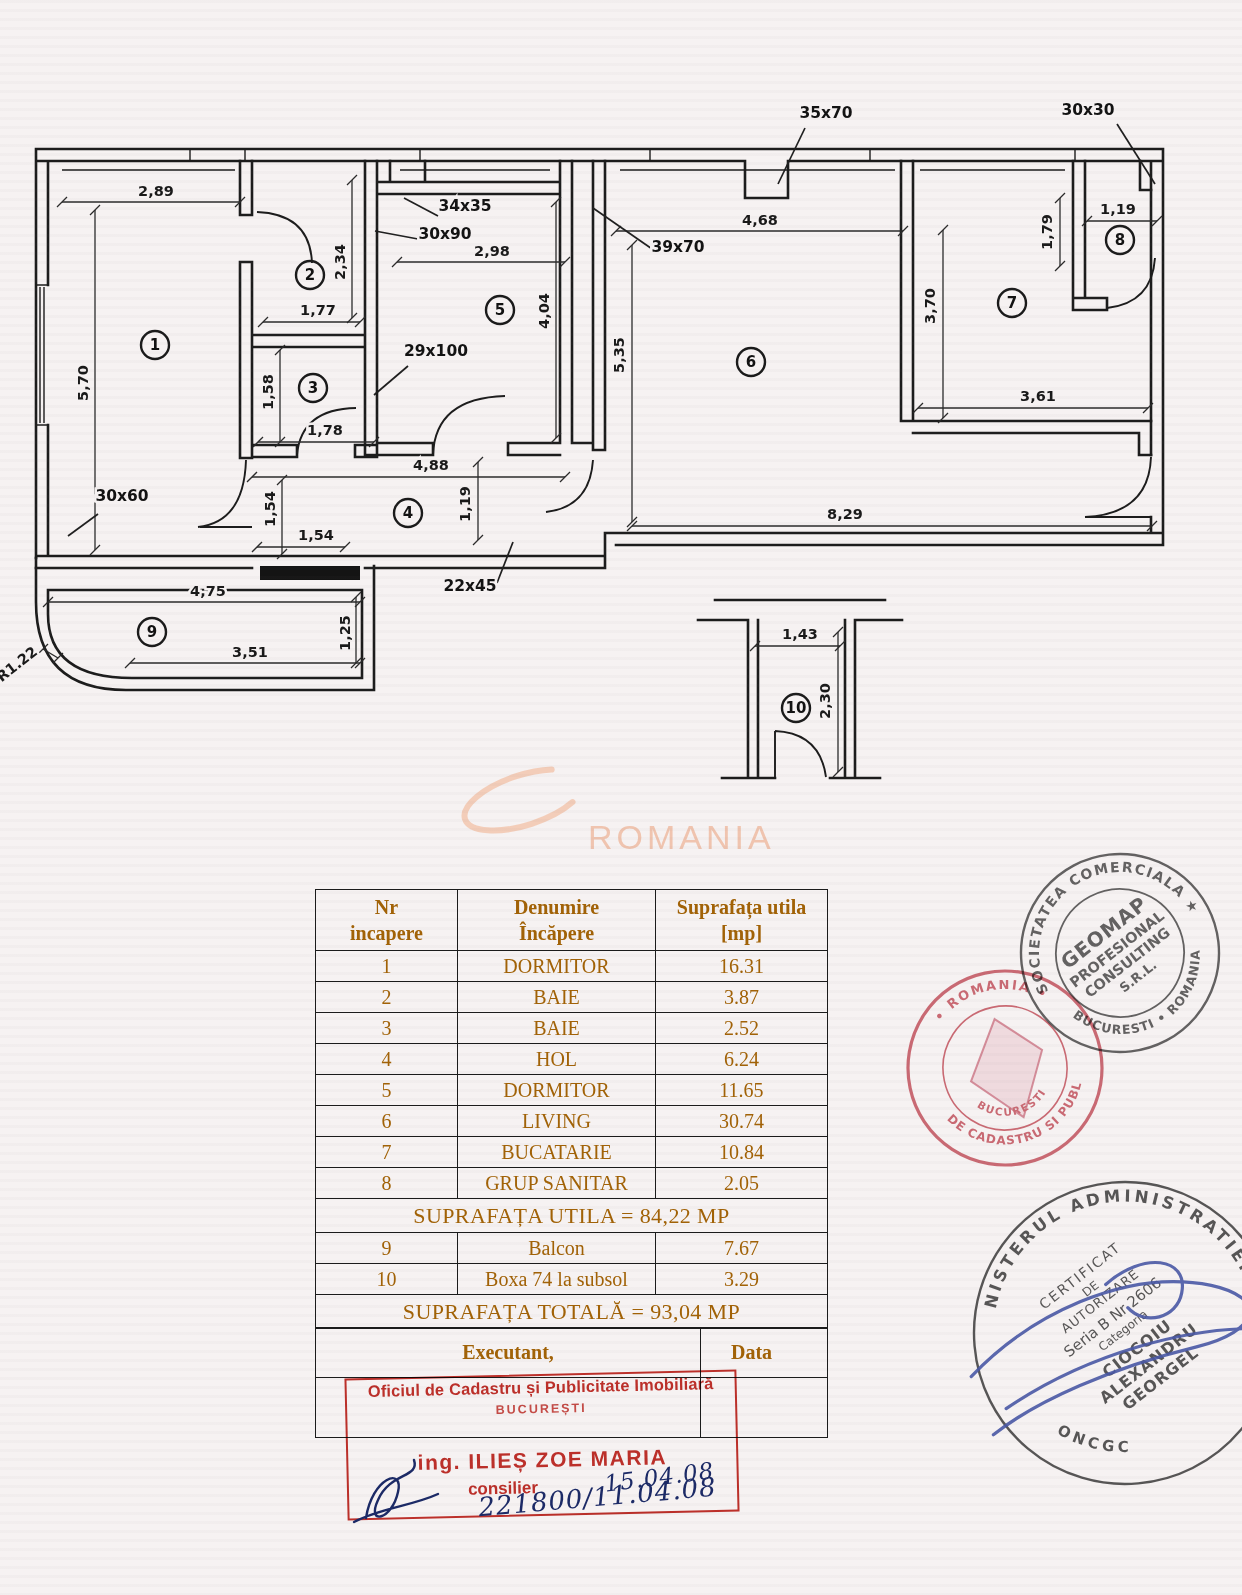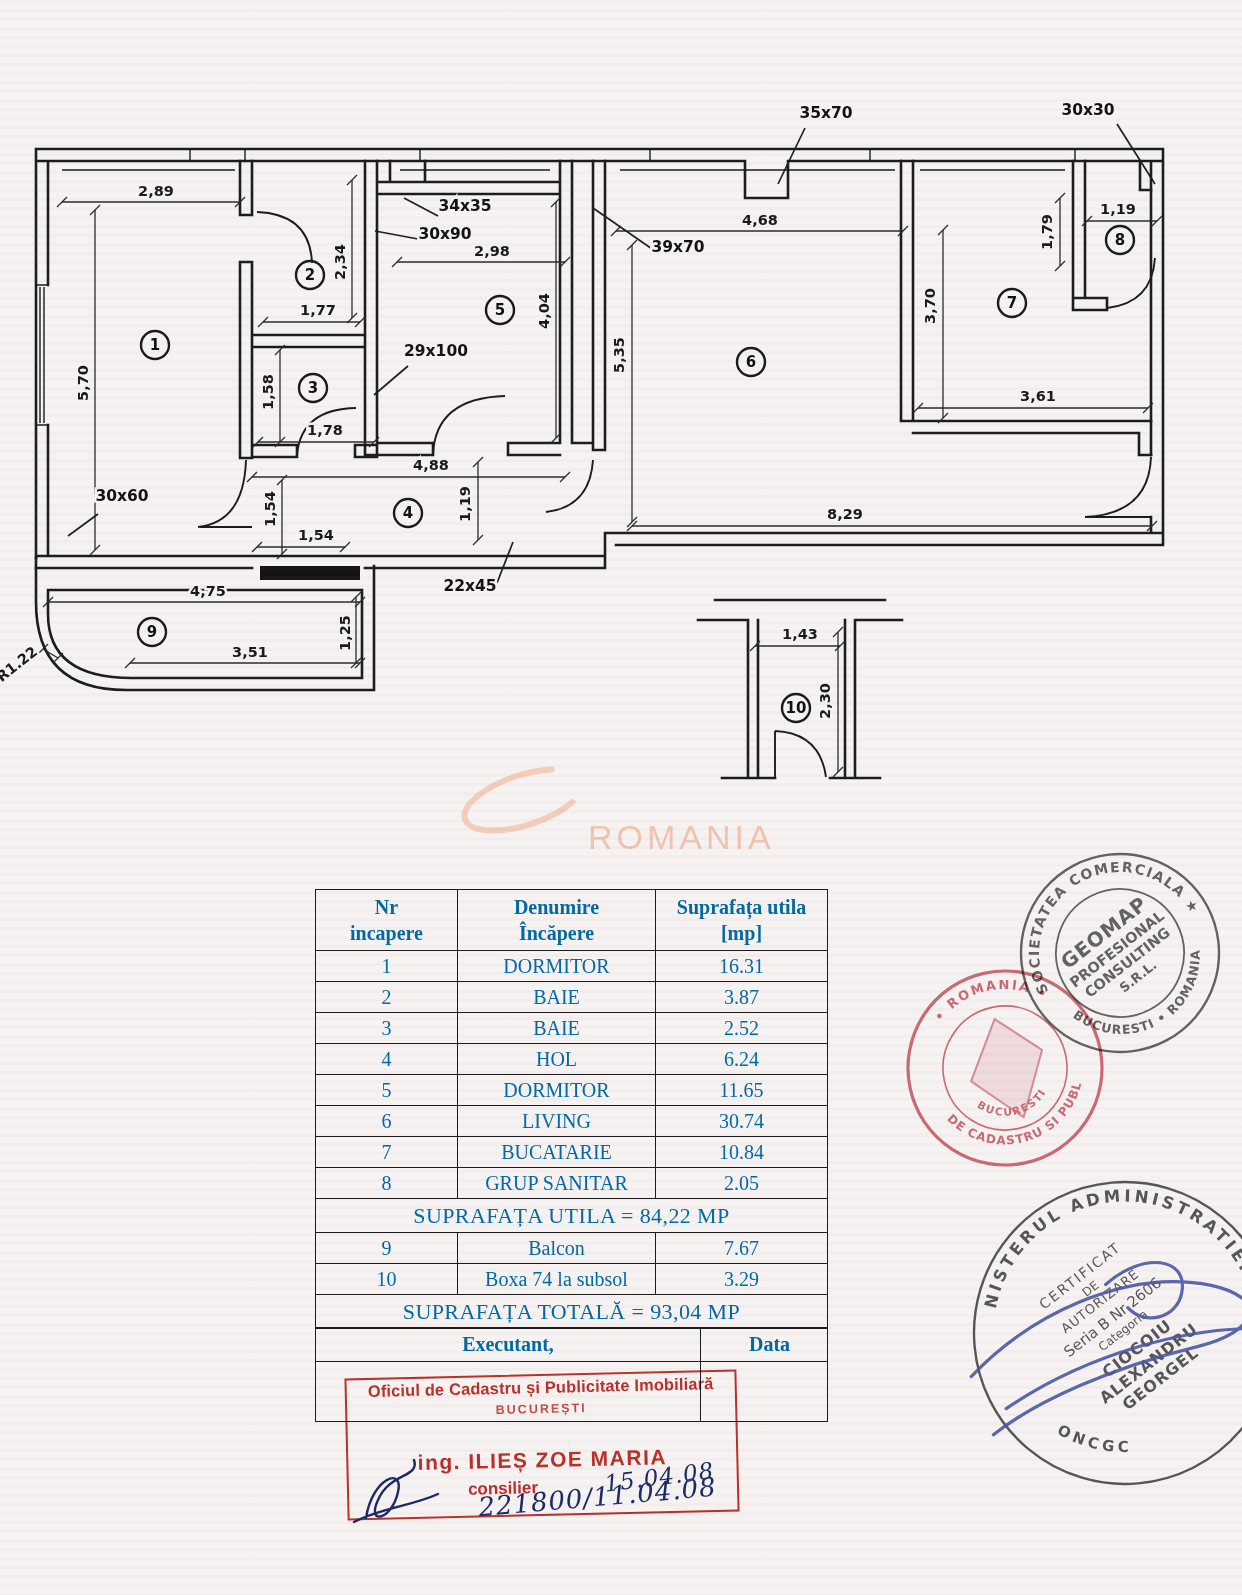--- a/index.html
+++ b/index.html
@@ -21,30 +21,30 @@
   .roomc{fill:none;stroke:#1a1a1a;stroke-width:2.4;}
   .roomn{font:bold 15px "DejaVu Sans",sans-serif;fill:#111;text-anchor:middle;}
   
   .wm-text{position:absolute;left:588px;top:818px;font-family:"Liberation Sans",sans-serif;
            font-size:34px;letter-spacing:4px;color:#efbda4;opacity:.85;}
   .wm-swoosh{position:absolute;left:452px;top:752px;}
   
   .tblwrap{position:absolute;left:315px;top:889px;width:512px;z-index:1;}
   table{border-collapse:collapse;width:512px;table-layout:fixed;}
   td,th{border:1.7px solid #1b1b1b;text-align:center;padding:0;font-family:"Liberation Serif",serif;
-        color:#0369a1;overflow:hidden;}
+        color:#a16207;overflow:hidden;}
   .t2{margin-top:-1.7px;}
   tr.hdr{height:61px;}  .hl{font-weight:bold;font-size:20px;line-height:26px;}
   tr.dr{height:31px;font-size:20px;}
   tr.span{height:34px;font-size:22px;font-weight:normal;letter-spacing:.4px;}
-  tr.exe{height:34px;font-size:20px;font-weight:bold;}
+  tr.exe{height:50px;font-size:20px;font-weight:bold;}
   tr.geo{height:50px;font-size:20px;line-height:24px;}
   tr.rec{height:40px;font-size:20px;font-weight:bold;}
   tr.sig{height:60px;}
-  td.dcell{text-align:left;padding-left:48px;font-weight:bold;font-size:20px;}
+  td.dcell{text-align:left;padding-left:30px;font-weight:bold;font-size:20px;}
   
   .stamp{position:absolute;mix-blend-mode:multiply;}
   .s1txt{font-family:"DejaVu Sans",sans-serif;fill:#3f3f3f;}
   .s2txt{font-family:"DejaVu Sans",sans-serif;fill:#c64b57;}
   .s3txt{font-family:"DejaVu Sans",sans-serif;fill:#3c3c3c;}
   .rstamp{position:absolute;left:346px;top:1374px;width:388px;height:138px;z-index:3;
           border:2.5px solid #c3322c;transform:rotate(-1.3deg);mix-blend-mode:multiply;}
   .rstamp div{position:absolute;width:100%;text-align:center;color:#c3322c;
           font-family:"Liberation Sans",sans-serif;font-weight:bold;}
   .rs1{top:2px;font-size:16.5px;letter-spacing:.2px;transform:scaleX(.99);}

